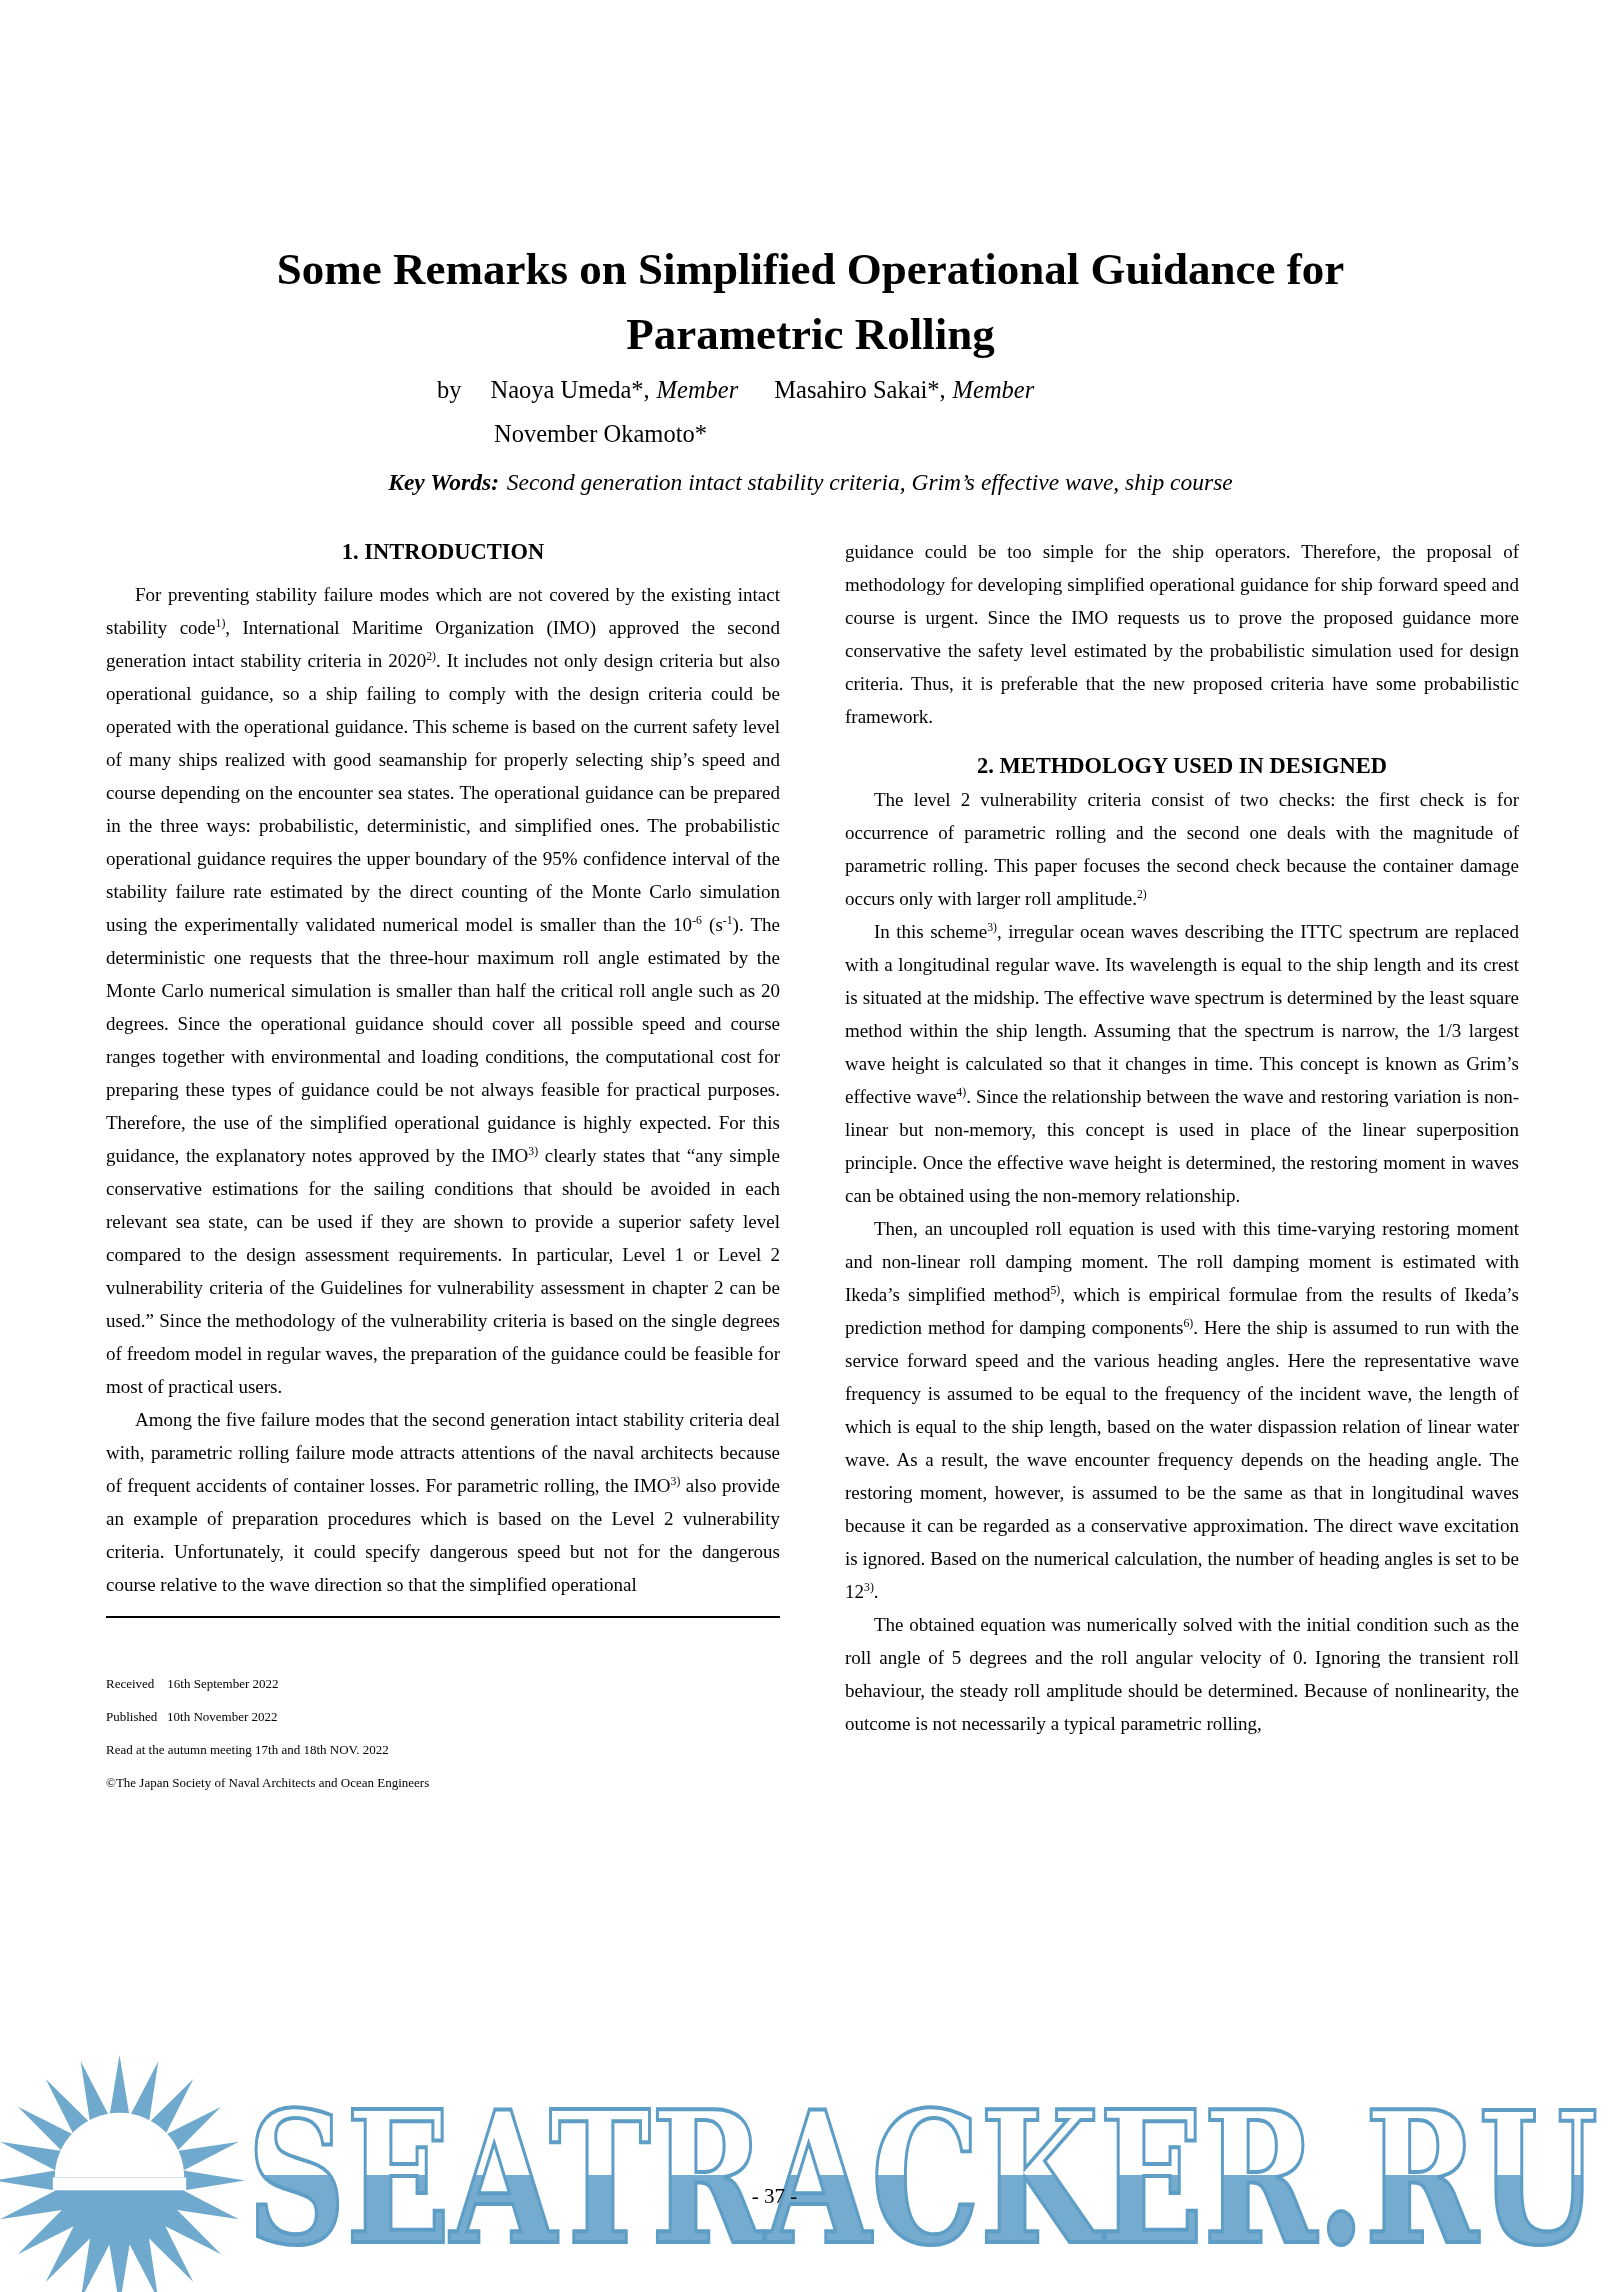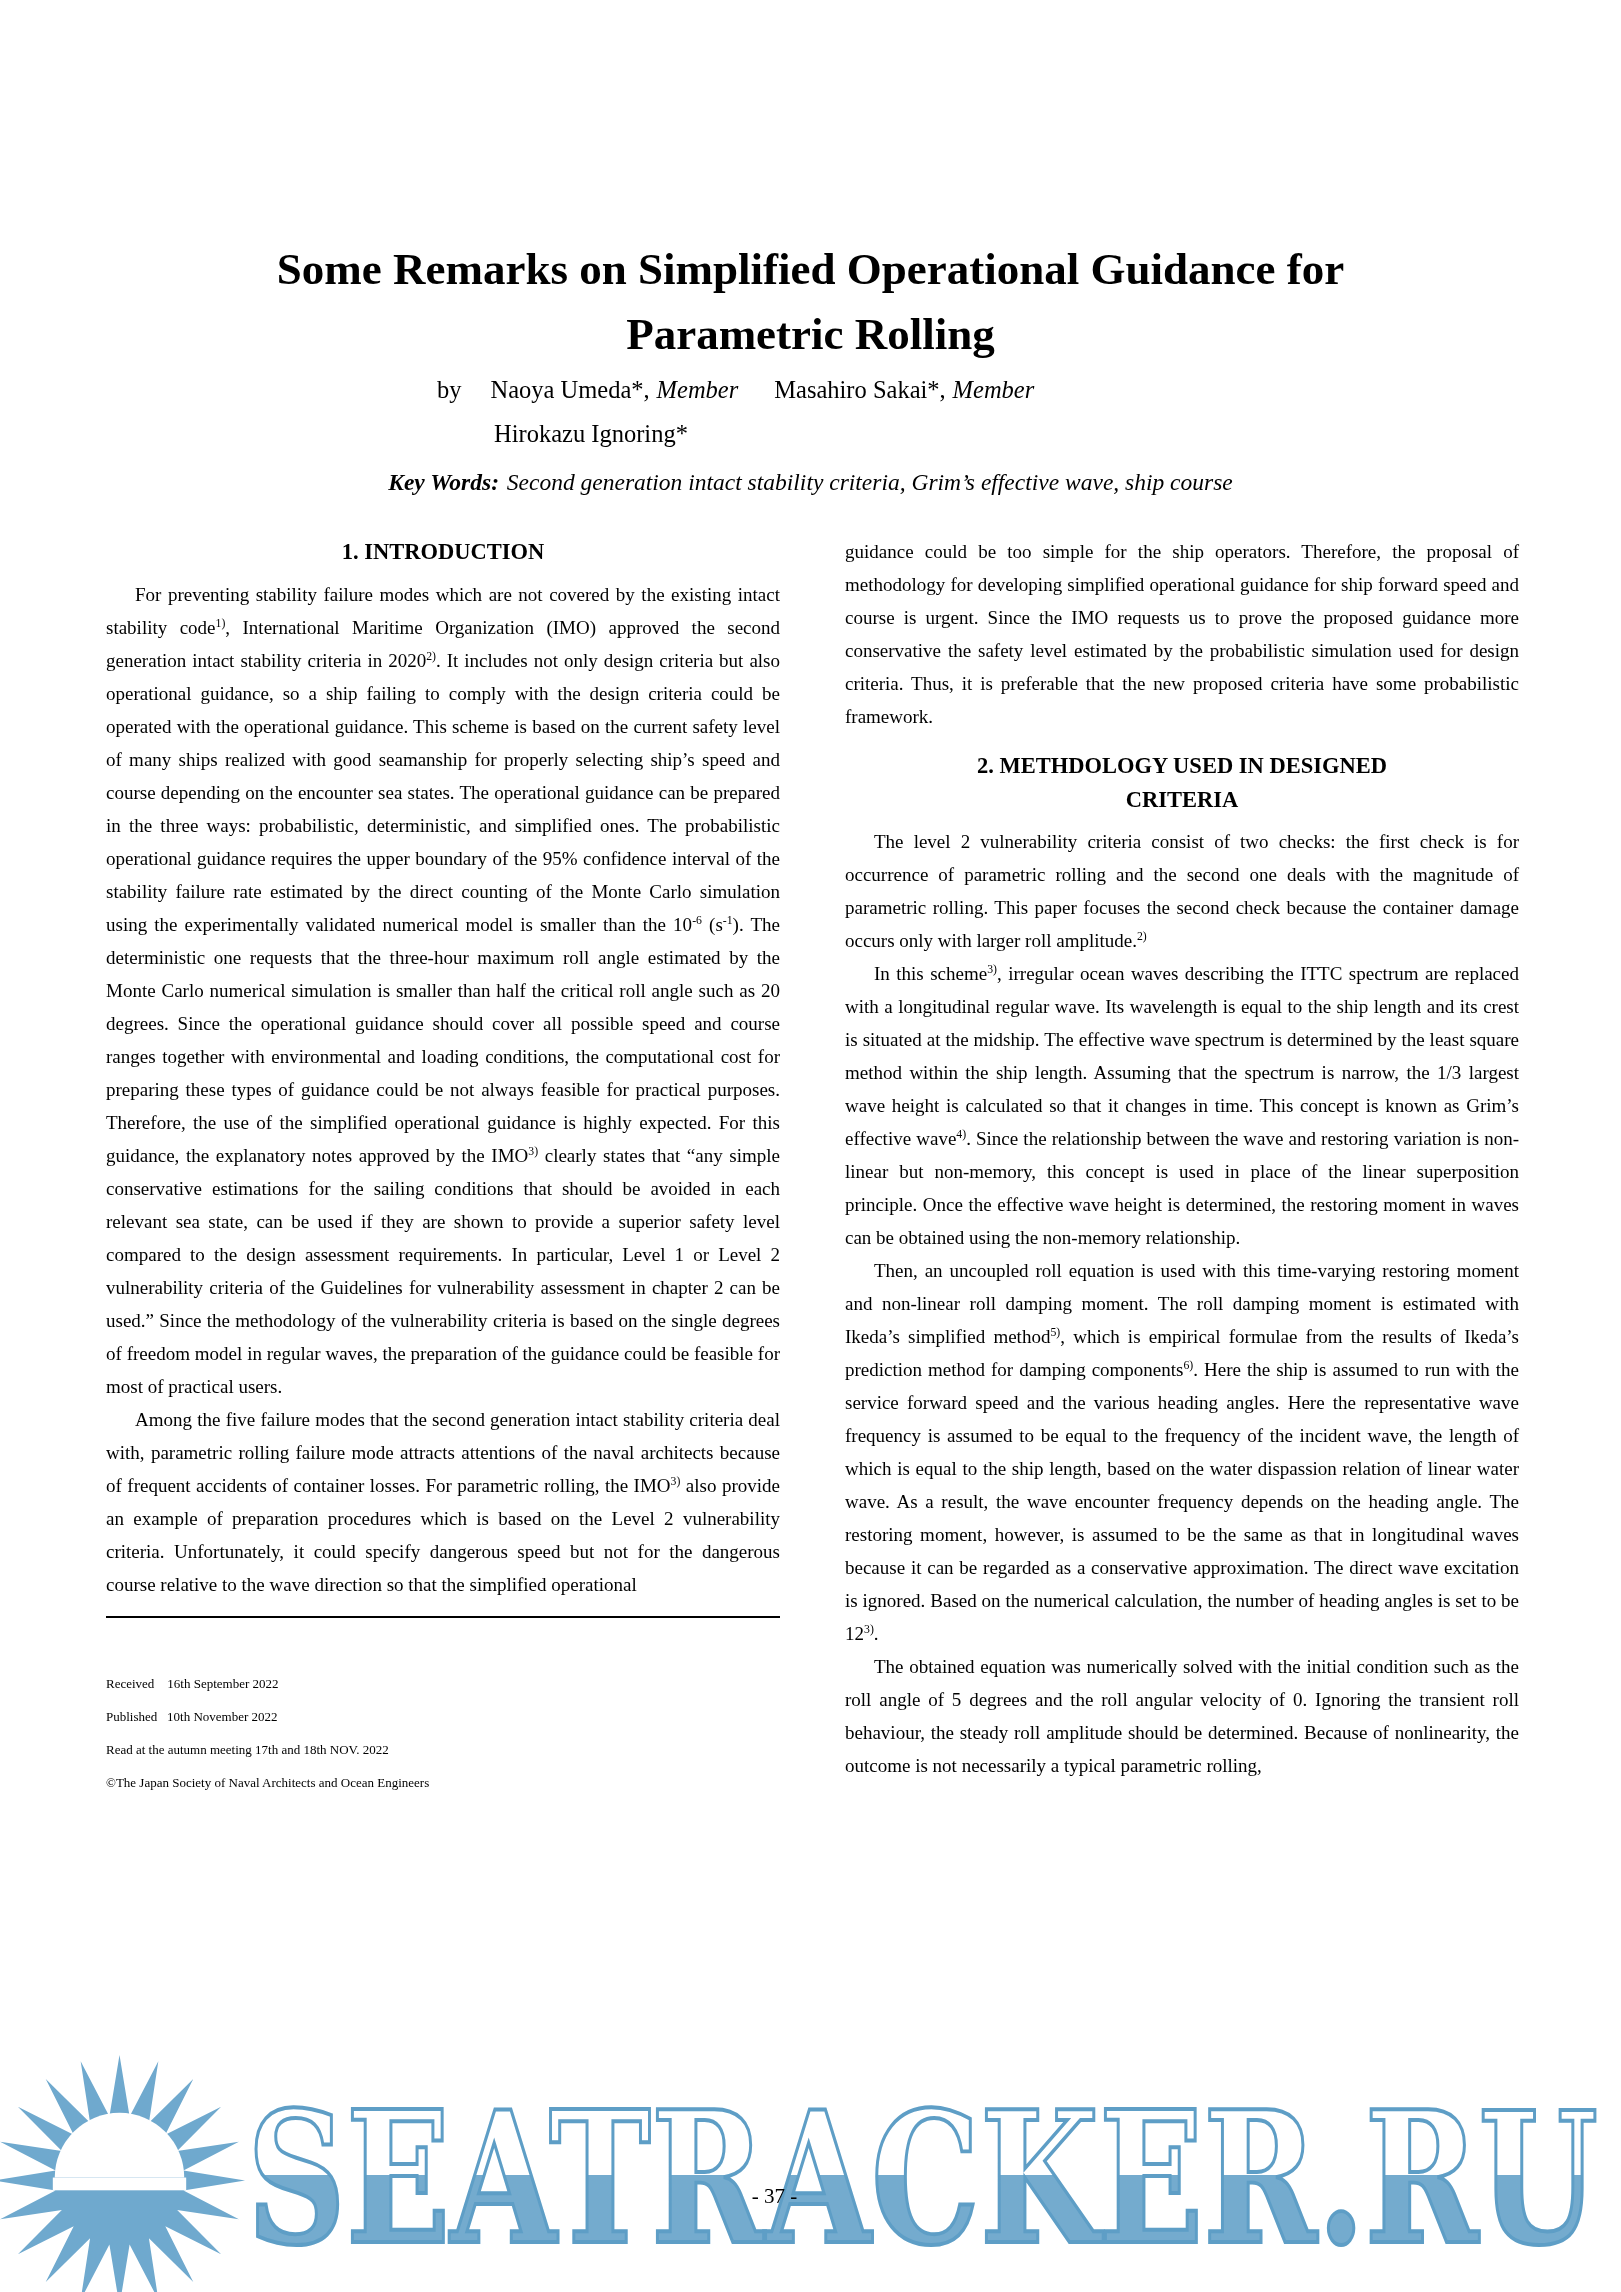--- a/index.html
+++ b/index.html
@@ -82,21 +82,21 @@
     <text x="0" y="140" font-size="185" textLength="1378" lengthAdjust="spacingAndGlyphs" fill="url(#wm-grad)" stroke-width="4" stroke="#5e9ec6">SEATRACKER.RU</text>
   </svg>
 
 
   <div class="layer-text title t1">Some Remarks on Simplified Operational Guidance for</div>
   <div class="layer-text title t2">Parametric Rolling</div>
 
   <div class="layer-text authors1">
     <span>by</span><span class="a1">Naoya Umeda*,</span><span class="role">Member</span><span class="a2">Masahiro Sakai*,</span><span class="role">Member</span>
   </div>
-  <div class="layer-text authors2">Hirokazu Ignoring*</div>
+  <div class="layer-text authors2">November Okamoto*</div>
 
   <div class="layer-text keywords">
     <span class="kw-label">Key Words:</span><span class="kw-text">Second generation intact stability criteria, Grim’s effective wave, ship course</span>
   </div>
 
   <div class="col col-left">
     <div class="sec-heading sh1">1. INTRODUCTION</div>
     <div>
         <p class="para indent">For preventing stability failure modes which are not covered by the existing intact stability code<sup>1)</sup>, International Maritime Organization (IMO) approved the second generation intact stability criteria in 2020<sup>2)</sup>. It includes not only design criteria but also operational guidance, so a ship failing to comply with the design criteria could be operated with the operational guidance. This scheme is based on the current safety level of many ships realized with good seamanship for properly selecting ship’s speed and course depending on the encounter sea states. The operational guidance can be prepared in the three ways: probabilistic, deterministic, and simplified ones. The probabilistic operational guidance requires the upper boundary of the 95% confidence interval of the stability failure rate estimated by the direct counting of the Monte Carlo simulation using the experimentally validated numerical model is smaller than the 10<sup>-6</sup> (s<sup>-1</sup>). The deterministic one requests that the three-hour maximum roll angle estimated by the Monte Carlo numerical simulation is smaller than half the critical roll angle such as 20 degrees. Since the operational guidance should cover all possible speed and course ranges together with environmental and loading conditions, the computational cost for preparing these types of guidance could be not always feasible for practical purposes. Therefore, the use of the simplified operational guidance is highly expected. For this guidance, the explanatory notes approved by the IMO<sup>3)</sup> clearly states that “any simple conservative estimations for the sailing conditions that should be avoided in each relevant sea state, can be used if they are shown to provide a superior safety level compared to the design assessment requirements. In particular, Level 1 or Level 2 vulnerability criteria of the Guidelines for vulnerability assessment in chapter 2 can be used.” Since the methodology of the vulnerability criteria is based on the single degrees of freedom model in regular waves, the preparation of the guidance could be feasible for most of practical users.</p>
         <p class="para indent">Among the five failure modes that the second generation intact stability criteria deal with, parametric rolling failure mode attracts attentions of the naval architects because of frequent accidents of container losses. For parametric rolling, the IMO<sup>3)</sup> also provide an example of preparation procedures which is based on the Level 2 vulnerability criteria. Unfortunately, it could specify dangerous speed but not for the dangerous course relative to the wave direction so that the simplified operational</p>
@@ -109,21 +109,20 @@
           <div>©The Japan Society of Naval Architects and Ocean Engineers</div>
         </div>
     </div>
   </div>
 
   <div class="col col-right">
     <div>
         <p class="para">guidance could be too simple for the ship operators. Therefore, the proposal of methodology for developing simplified operational guidance for ship forward speed and course is urgent.  Since the IMO requests us to prove the proposed guidance more conservative the safety level estimated by the probabilistic simulation used for design criteria. Thus, it is preferable that the new proposed criteria have some probabilistic framework.</p>
       </div>
     <div class="sec-heading sh2">2. METHDOLOGY USED IN DESIGNED</div>
-    <div class="sec-heading sh2b">CRITERIA</div>
     <div>
         <p class="para indent">The level 2 vulnerability criteria consist of two checks: the first check is for occurrence of parametric rolling and the second one deals with the magnitude of parametric rolling. This paper focuses the second check because the container damage occurs only with larger roll amplitude.<sup>2)</sup></p>
         <p class="para indent">In this scheme<sup>3)</sup>, irregular ocean waves describing the ITTC spectrum are replaced with a longitudinal regular wave. Its wavelength is equal to the ship length and its crest is situated at the midship. The effective wave spectrum is determined by the least square method within the ship length. Assuming that the spectrum is narrow, the 1/3 largest wave height is calculated so that it changes in time. This concept is known as Grim’s effective wave<sup>4)</sup>. Since the relationship between the wave and restoring variation is non-linear but non-memory, this concept is used in place of the linear superposition principle. Once the effective wave height is determined, the restoring moment in waves can be obtained using the non-memory relationship.</p>
         <p class="para indent">Then, an uncoupled roll equation is used with this time-varying restoring moment and non-linear roll damping moment. The roll damping moment is estimated with Ikeda’s simplified method<sup>5)</sup>, which is empirical formulae from the results of Ikeda’s prediction method for damping components<sup>6)</sup>. Here the ship is assumed to run with the service forward speed and the various heading angles. Here the representative wave frequency is assumed to be equal to the frequency of the incident wave, the length of which is equal to the ship length, based on the water dispassion relation of linear water wave. As a result, the wave encounter frequency depends on the heading angle. The restoring moment, however, is assumed to be the same as that in longitudinal waves because it can be regarded as a conservative approximation. The direct wave excitation is ignored. Based on the numerical calculation, the number of heading angles is set to be 12<sup>3)</sup>.</p>
         <p class="para indent">The obtained equation was numerically solved with the initial condition such as the roll angle of 5 degrees and the roll angular velocity of 0. Ignoring the transient roll behaviour, the steady roll amplitude should be determined. Because of nonlinearity, the outcome is not necessarily a typical parametric rolling,</p>
       </div>
   </div>
 
   <div class="layer-text pageno">- 37 -</div>
 

